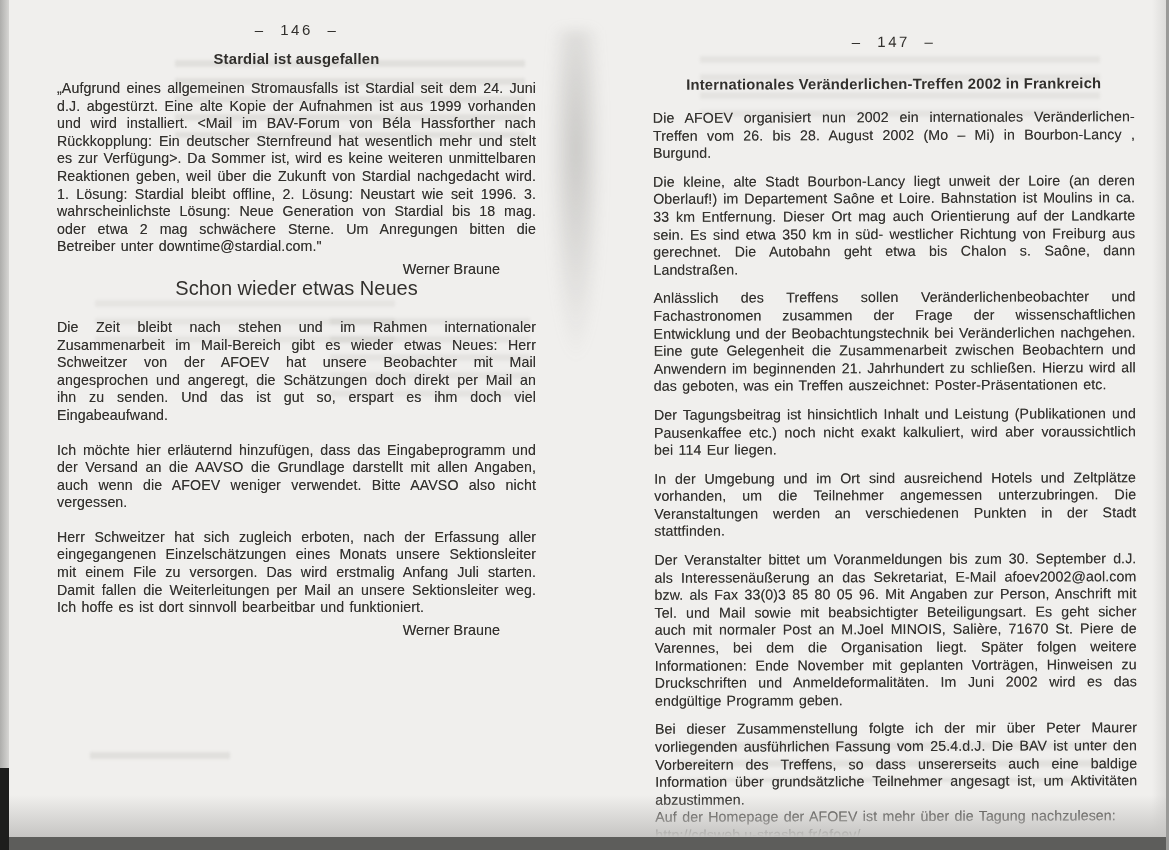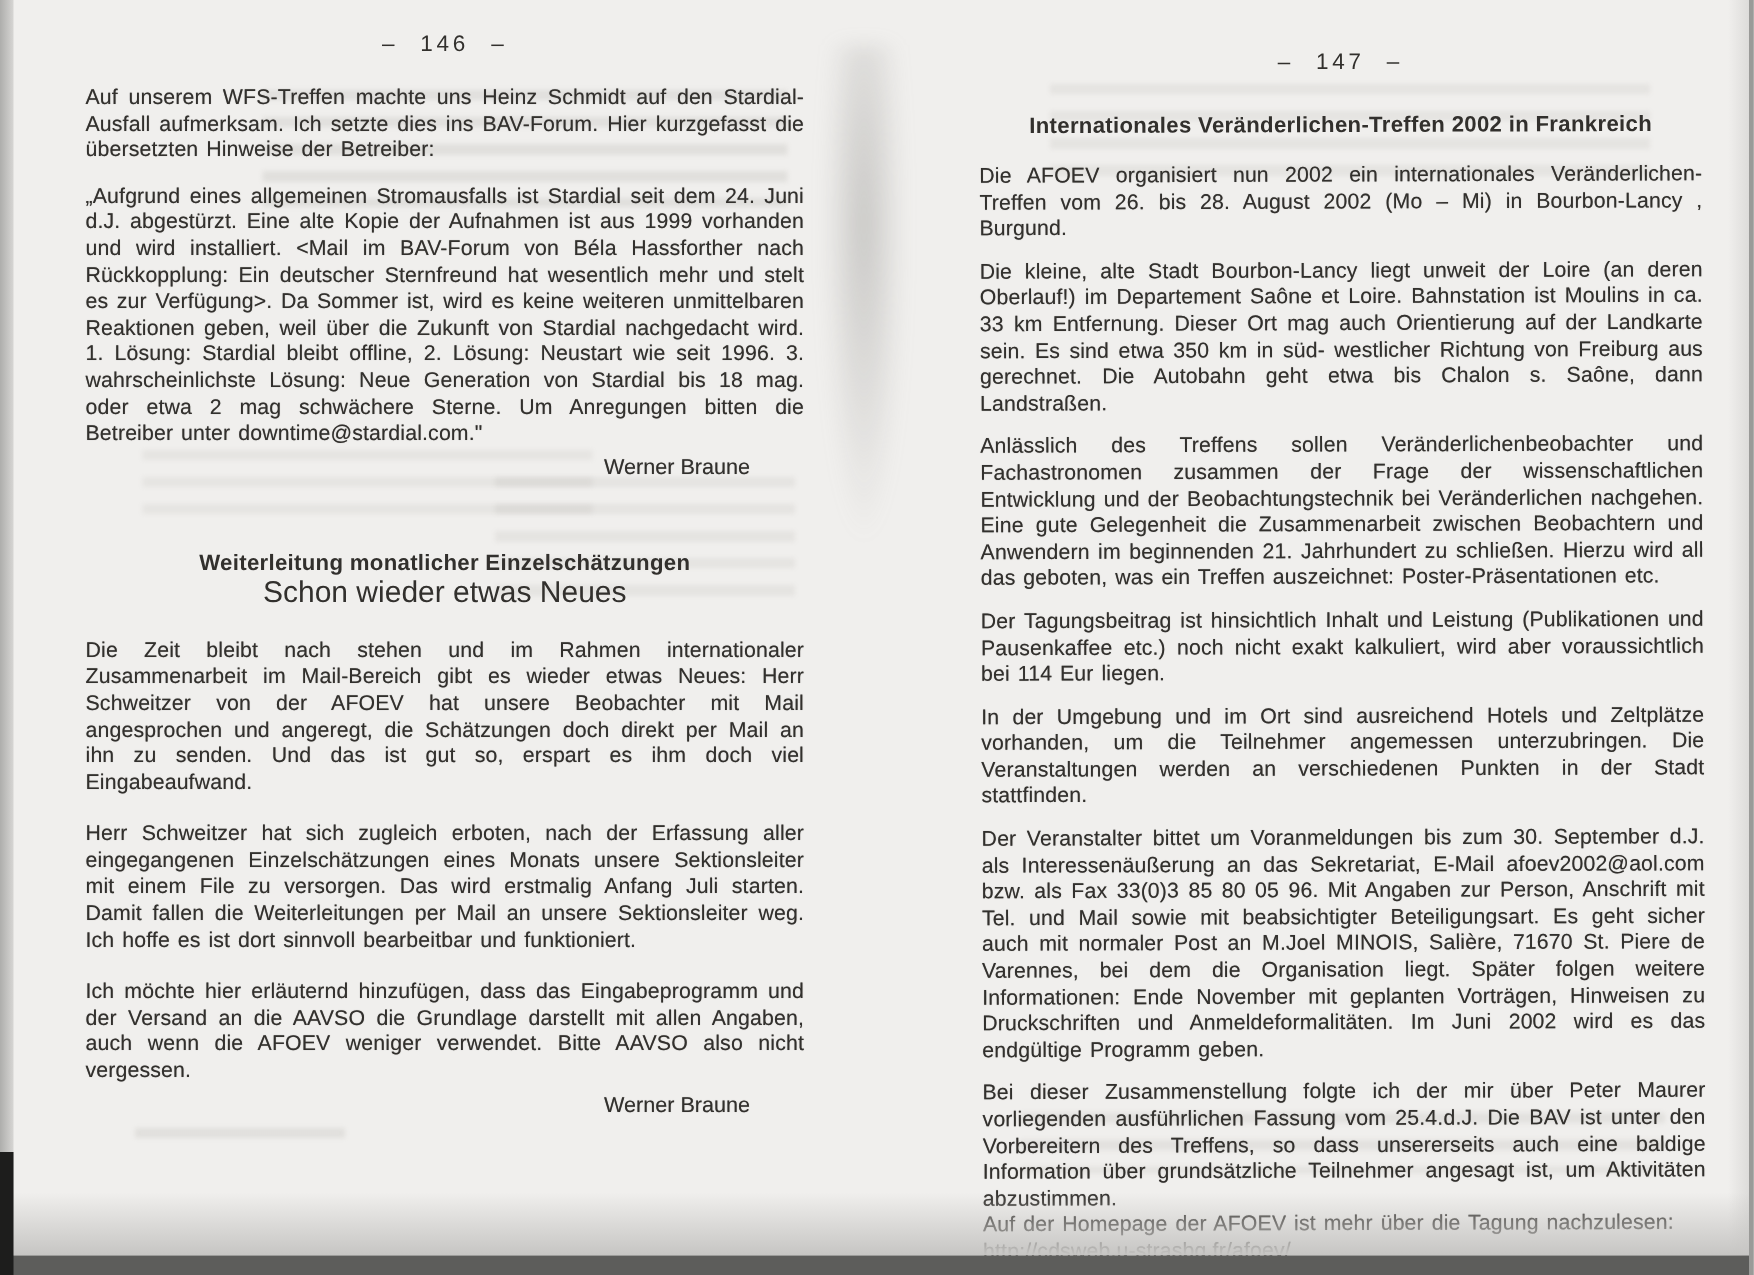--- a/index.html
+++ b/index.html
@@ -68,34 +68,33 @@
   <div class="ghost g2"></div>
   <div class="ghost g3"></div>
   <div class="ghost g4"></div>
   <div class="ghost g5"></div>
   <div class="ghost g6"></div>
   <div class="gutter-shadow"></div>
 
   <section class="page left">
     <div class="pagenum">– 146 –</div>
 
+    <h1>Stardial ist ausgefallen</h1>
 
-    <p class="mt-first">Auf unserem WFS-Treffen machte uns Heinz Schmidt auf den Stardial-Ausfall aufmerksam. Ich setzte dies ins BAV-Forum. Hier kurzgefasst die übersetzten Hinweise der Betreiber:</p>
 
     <p class="mt-quote"><span>„Aufgrund eines allgemeinen Stromausfalls ist Stardial seit dem 24. Juni d.J. abgestürzt. Eine alte Kopie der Aufnahmen ist aus 1999 vorhanden und wird installiert. &lt;Mail im BAV-Forum von Béla Hassforther nach Rückkopplung: Ein deutscher Sternfreund hat wesentlich mehr und stelt es zur Verfügung&gt;. Da Sommer ist, wird es keine weiteren unmittelbaren Reaktionen geben, weil über die Zukunft von Stardial nachgedacht wird. 1. Lösung: Stardial bleibt offline, 2. Lösung: Neustart wie seit 1996. 3. wahrscheinlichste Lösung: Neue Generation von Stardial bis 18 mag. oder etwa 2 mag schwächere Sterne. Um Anregungen bitten die Betreiber unter </span><span class="u">downtime@stardial.com</span><span>."</span></p>
 
     <div class="sig mt-sig">Werner Braune</div>
 
-    <h2 class="mt-head2">Weiterleitung monatlicher Einzelschätzungen</h2>
     <div class="subtitle">Schon wieder etwas Neues</div>
 
     <p class="mt-first"><span>Die Zeit bleibt nach stehen und im Rahmen internationaler Zusammenarbeit </span><span class="u">im Mail-Bereich</span><span> gibt es wieder etwas Neues: Herr Schweitzer von der AFOEV hat unsere Beobachter mit Mail angesprochen und angeregt, die Schätzungen doch direkt per Mail an ihn zu senden. Und das ist gut so, erspart es ihm doch viel Eingabeaufwand.</span></p>
 
+    <p class="mt-para">Ich möchte hier erläuternd hinzufügen, dass das Eingabeprogramm und der Versand an die AAVSO die Grundlage darstellt mit allen Angaben, auch wenn die AFOEV weniger verwendet. Bitte AAVSO also nicht vergessen.</p>
     <p class="mt-para">Herr Schweitzer hat sich zugleich erboten, nach der Erfassung aller eingegangenen Einzelschätzungen eines Monats unsere Sektionsleiter mit einem File zu versorgen. Das wird erstmalig Anfang Juli starten. Damit fallen die Weiterleitungen per Mail an unsere Sektionsleiter weg. Ich hoffe es ist dort sinnvoll bearbeitbar und funktioniert.</p>
-    <p class="mt-para">Ich möchte hier erläuternd hinzufügen, dass das Eingabeprogramm und der Versand an die AAVSO die Grundlage darstellt mit allen Angaben, auch wenn die AFOEV weniger verwendet. Bitte AAVSO also nicht vergessen.</p>
 
     <div class="sig mt-sig">Werner Braune</div>
   </section>
 
   <section class="page right">
     <div class="pagenum">– 147 –</div>
 
     <h1>Internationales Veränderlichen-Treffen 2002 in Frankreich</h1>
 
     <p class="mt-first">Die AFOEV organisiert nun 2002 ein internationales Veränderlichen-Treffen vom 26. bis 28. August 2002 (Mo – Mi) in Bourbon-Lancy , Burgund.</p>

